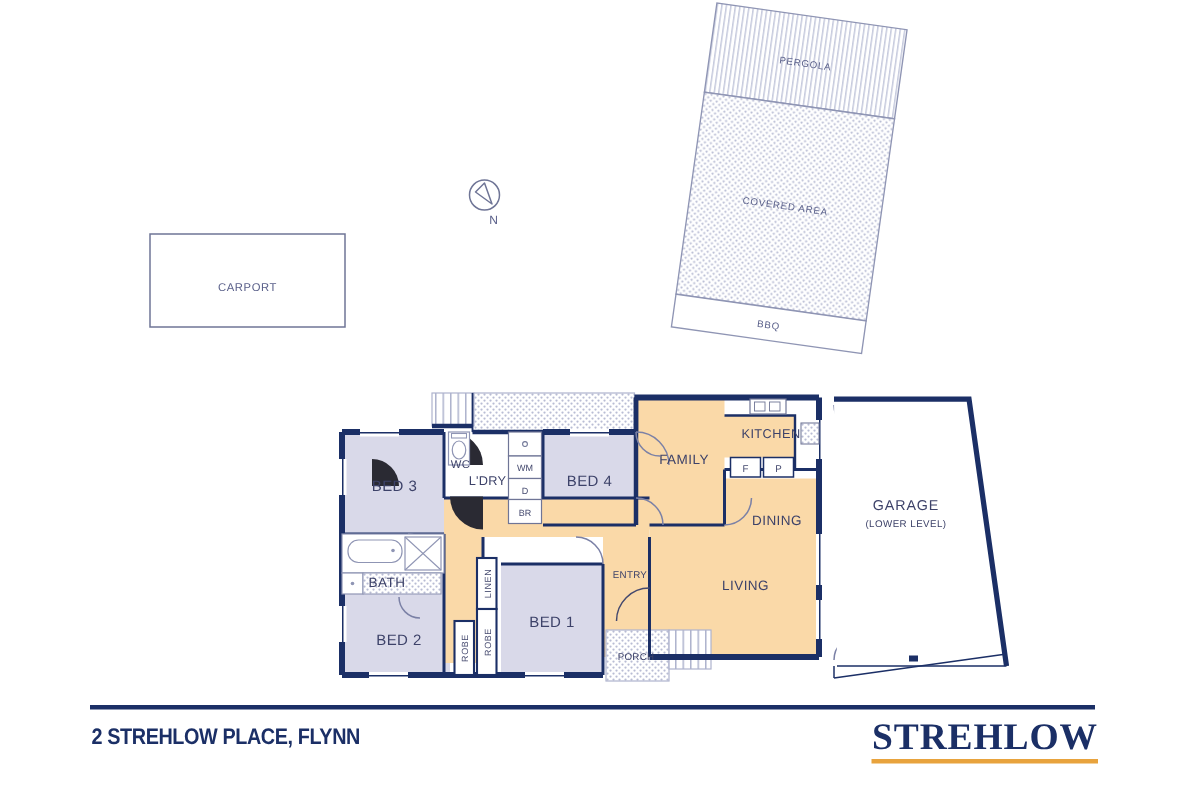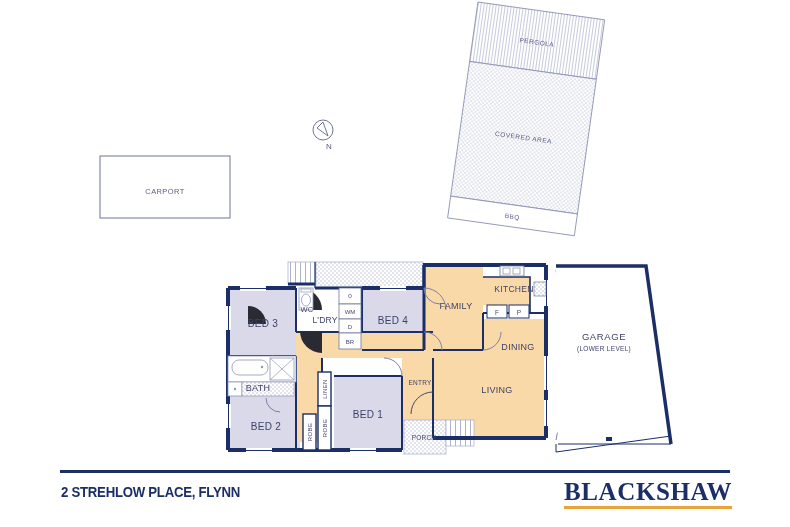--- a/index.html
+++ b/index.html
@@ -304,17 +304,17 @@
       <path d="M323,122 L328,136 L317,128 Z" fill="#ffffff" stroke="#6f7596" stroke-width="1" stroke-linejoin="round"></path>
       <text x="329" y="149" text-anchor="middle" font-family="'Liberation Sans',sans-serif" font-size="8" fill="#5a608a">N</text>
     </g>
   </svg>
 
   <div id="footer-rule"></div>
 
   <div id="address">2 STREHLOW PLACE, FLYNN</div>
 
   <div id="brand">
-    <div id="brand-word">BLACKSHAW</div>
+    <div id="brand-word">STREHLOW</div>
     <div id="brand-underline"></div>
   </div>
 
 </div>
 
 </body></html>

